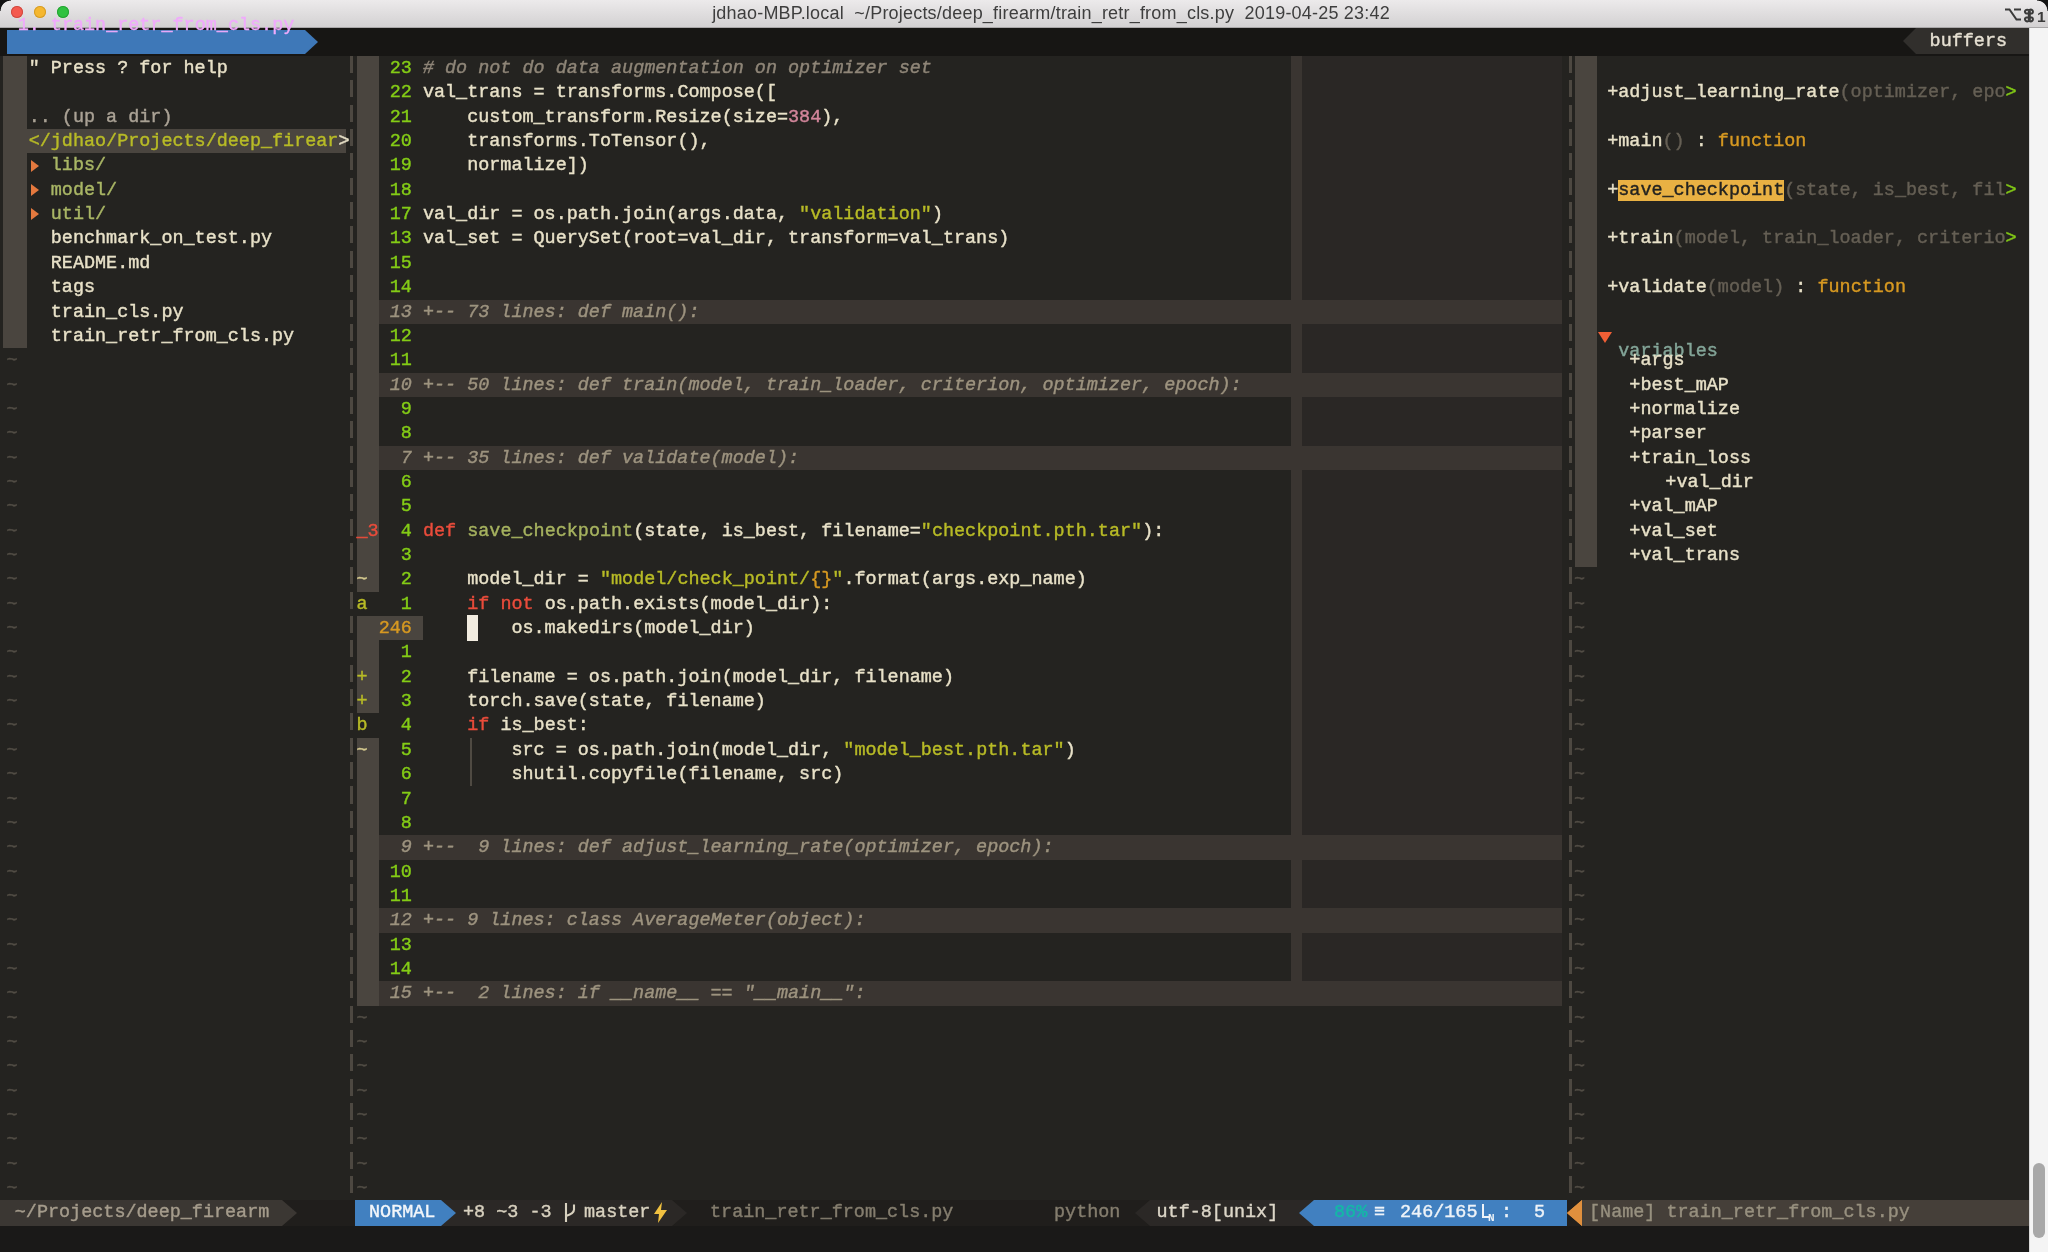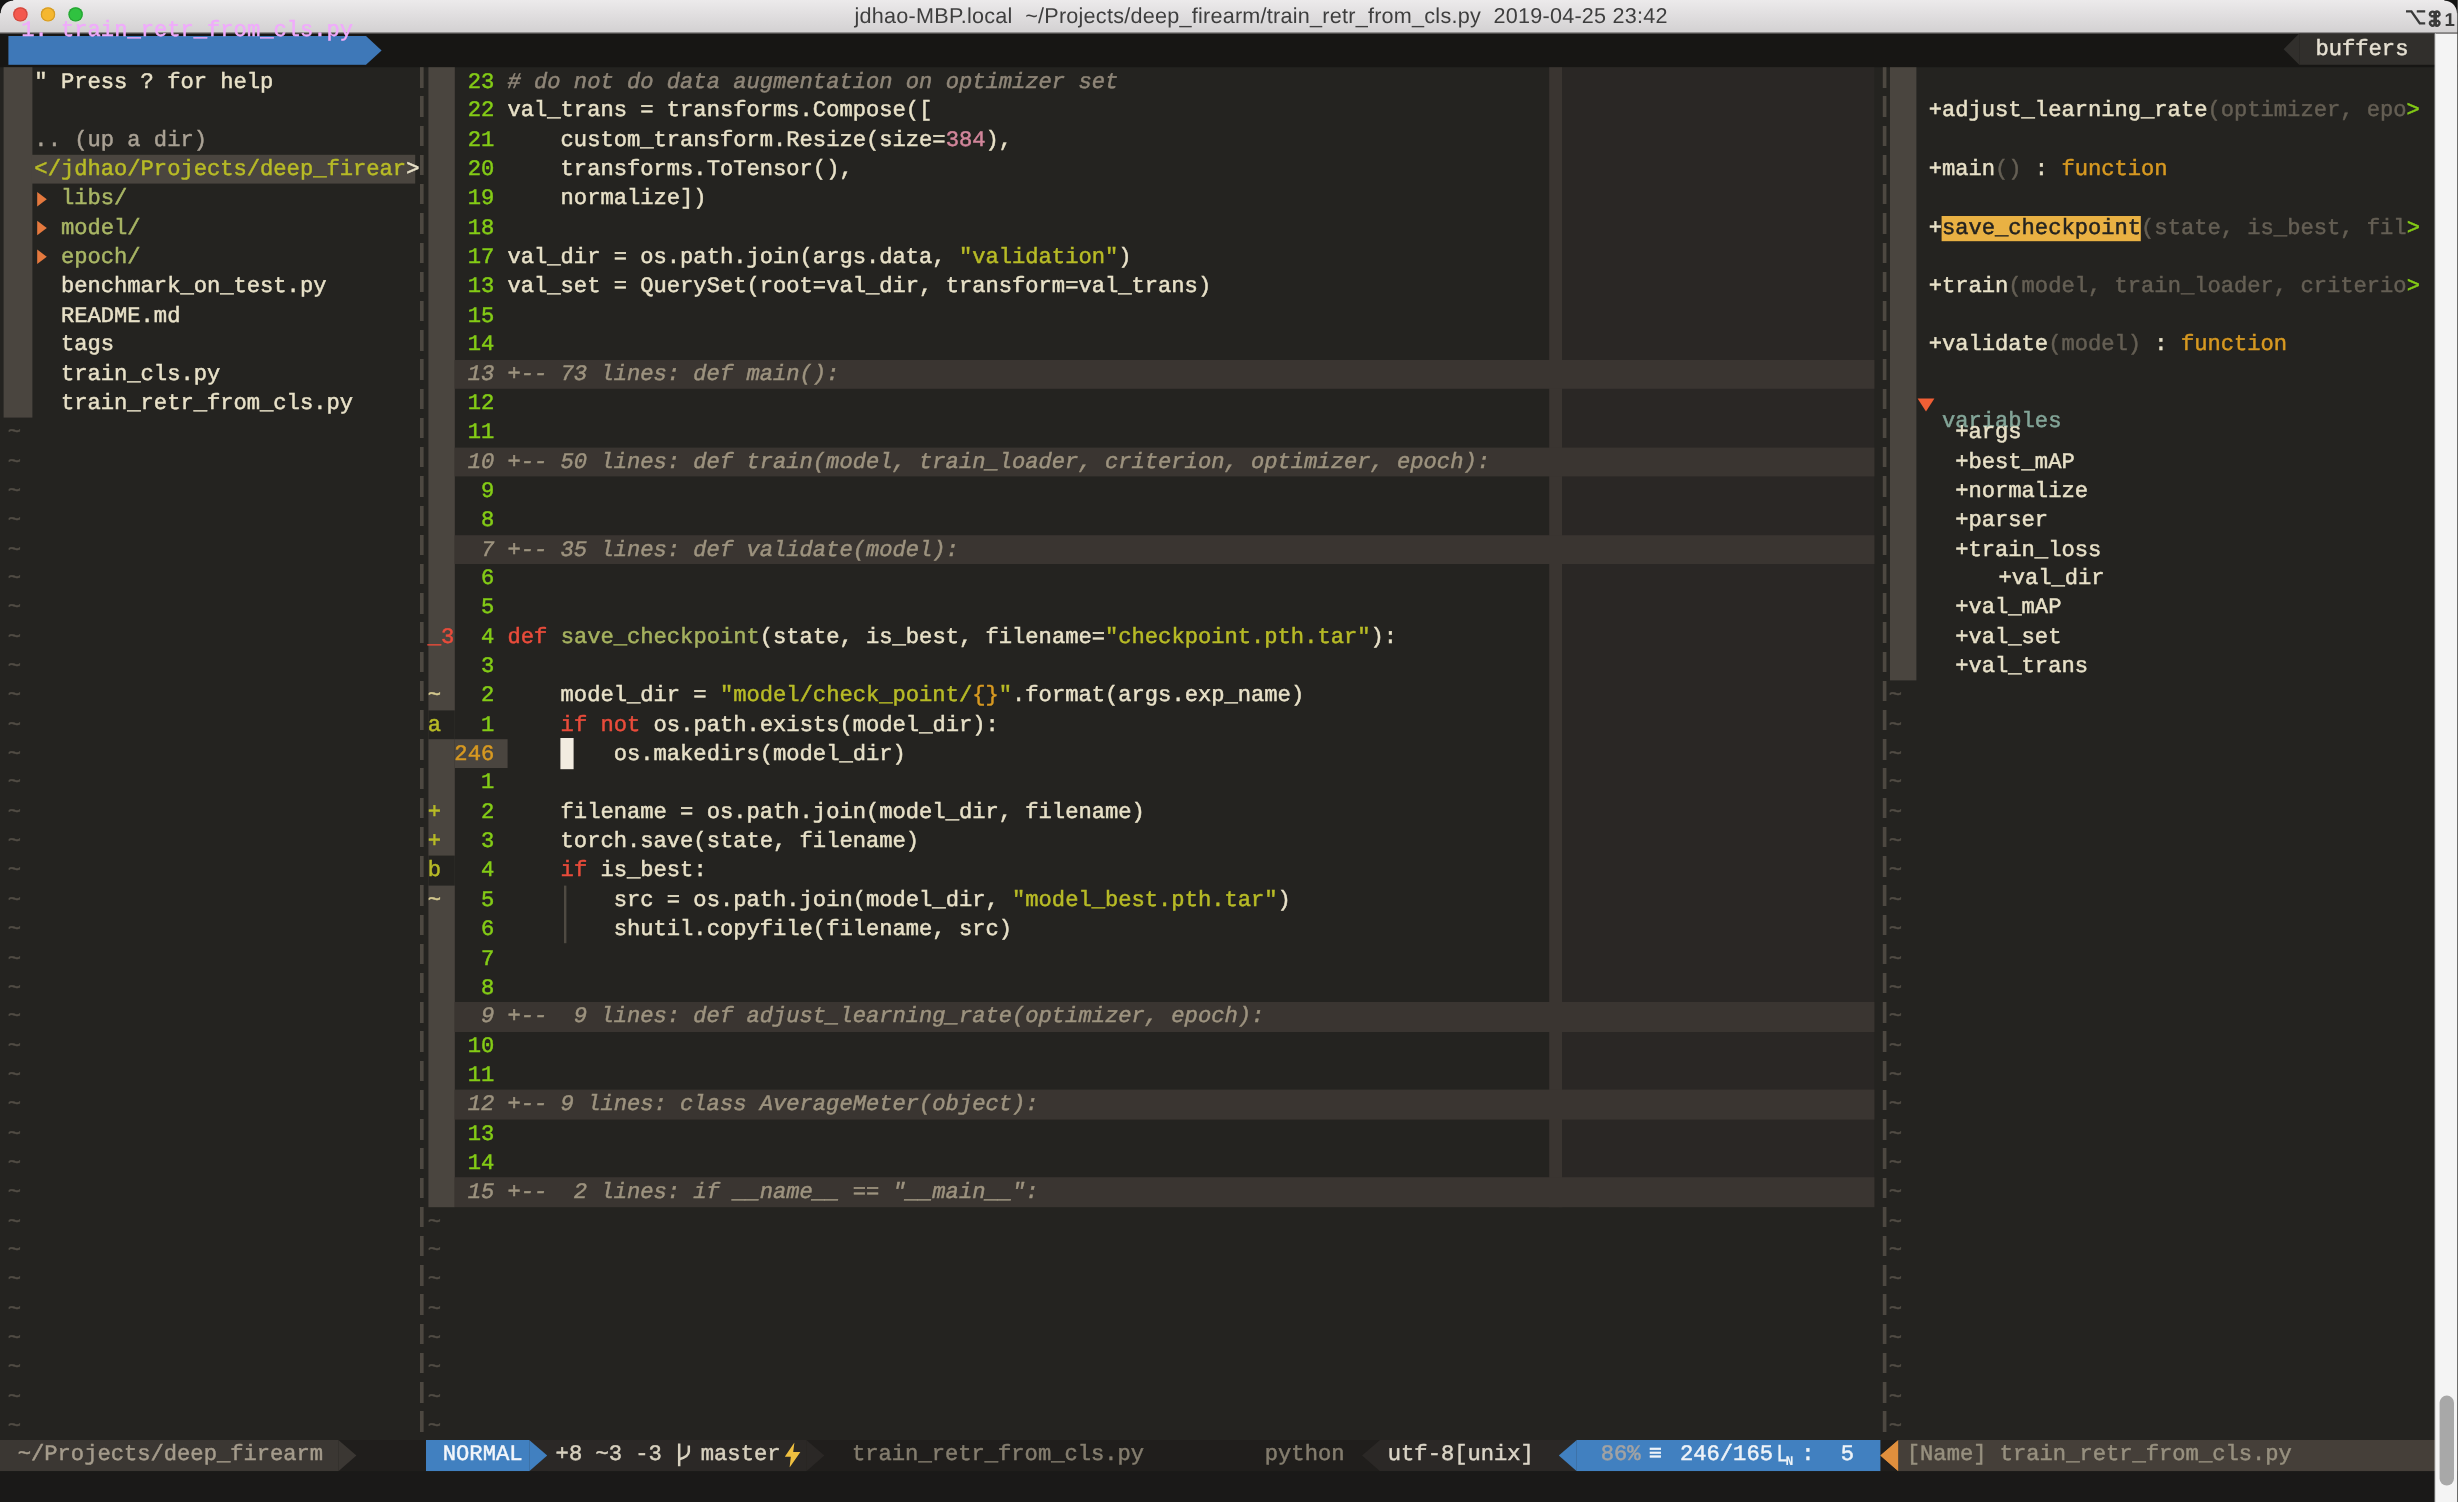--- a/index.html
+++ b/index.html
@@ -61,21 +61,21 @@
 <div class="abs" style="left:349.7px;top:56px;width:3px;height:1144.45px;
 background:repeating-linear-gradient(#4d4841 0,#4d4841 17px,transparent 17px,transparent 24.35px)"></div>
 <div class="abs" style="left:1568.9px;top:56px;width:3px;height:1144.45px;
 background:repeating-linear-gradient(#4d4841 0,#4d4841 17px,transparent 17px,transparent 24.35px)"></div>
 <div class="r " style="left:6.5px;top:56.00px">  " Press ? for help</div>
 <div class="r " style="left:6.5px;top:104.70px"><span class="upd">  .. (up a dir)</span></div>
 <div class="abs" style="left:26.2px;top:129.05px;width:320.3px;height:24.35px;background:#4a453f"></div>
 <div class="r " style="left:6.5px;top:129.05px"><span class="s">  &lt;/jdhao/Projects/deep_firear</span><span class="wht">&gt;</span></div>
 <div class="r " style="left:6.5px;top:153.40px"><span class="dir">    libs/</span></div>
 <div class="r " style="left:6.5px;top:177.75px"><span class="dir">    model/</span></div>
-<div class="r " style="left:6.5px;top:202.10px"><span class="dir">    epoch/</span></div>
+<div class="r " style="left:6.5px;top:202.10px"><span class="dir">    util/</span></div>
 <div class="r " style="left:6.5px;top:226.45px">    benchmark_on_test.py</div>
 <div class="r " style="left:6.5px;top:250.80px">    README.md</div>
 <div class="r " style="left:6.5px;top:275.15px">    tags</div>
 <div class="r " style="left:6.5px;top:299.50px">    train_cls.py</div>
 <div class="r " style="left:6.5px;top:323.85px">    train_retr_from_cls.py</div>
 <div class="r " style="left:6.5px;top:348.20px"><span class="til">~</span></div>
 <div class="r " style="left:6.5px;top:372.55px"><span class="til">~</span></div>
 <div class="r " style="left:6.5px;top:396.90px"><span class="til">~</span></div>
 <div class="r " style="left:6.5px;top:421.25px"><span class="til">~</span></div>
 <div class="r " style="left:6.5px;top:445.60px"><span class="til">~</span></div>
@@ -231,21 +231,21 @@
 <svg class="abs" style="left:651px;top:1202.2px" width="20" height="21" viewBox="0 0 20 21">
 <path d="M11 0 L3 12 h5 L7 21 L16 8 h-6 z" fill="#f0c040"></path>
   </svg>
 <div class="r" style="left:710px;top:1200.2px;color:#847d6e;">train_retr_from_cls.py</div>
 <div class="r" style="left:1054px;top:1200.2px;color:#847d6e;">python</div>
 <div class="abs" style="left:1135px;top:1200.2px;width:0;height:0;border-top:13.1px solid transparent;border-bottom:13.1px solid transparent;border-right:15px solid #2b2826"></div>
 <div class="abs" style="left:1150px;top:1200.2px;width:164px;height:26.2px;background:#2b2826"></div>
 <div class="r" style="left:1156.5px;top:1200.2px;color:#dcd6c8;">utf-8[unix]</div>
 <div class="abs" style="left:1299px;top:1200.2px;width:0;height:0;border-top:13.1px solid transparent;border-bottom:13.1px solid transparent;border-right:15px solid #4180c0"></div>
 <div class="abs" style="left:1314px;top:1200.2px;width:252.5px;height:26.2px;background:#4180c0"></div>
-<div class="r" style="left:1334px;top:1200.2px;color:#a3a3a3;text-align:center;">86%</div>
+<div class="r" style="left:1334px;top:1200.2px;color:#14b8a6;text-align:center;">86%</div>
 <div class="r" style="left:1400px;top:1200.2px;color:#eef3f8;">246/165</div>
 <div class="r" style="left:1501px;top:1200.2px;color:#eef3f8;">:</div>
 <div class="r" style="left:1534px;top:1200.2px;color:#eef3f8;">5</div>
 <div class="r" style="left:1374px;top:1200.2px;color:#eef3f8">≡</div>
 <svg class="abs" style="left:1480px;top:1203.2px" width="18" height="19" viewBox="0 0 18 19">
 <g fill="#eef3f8">
       <path d="M2 1 h2 v12 h5 v2 h-7 z"></path>
       <text x="8" y="18" font-family="Liberation Mono" font-size="11" font-weight="bold" fill="#eef3f8">N</text>
     </g>
   </svg>

